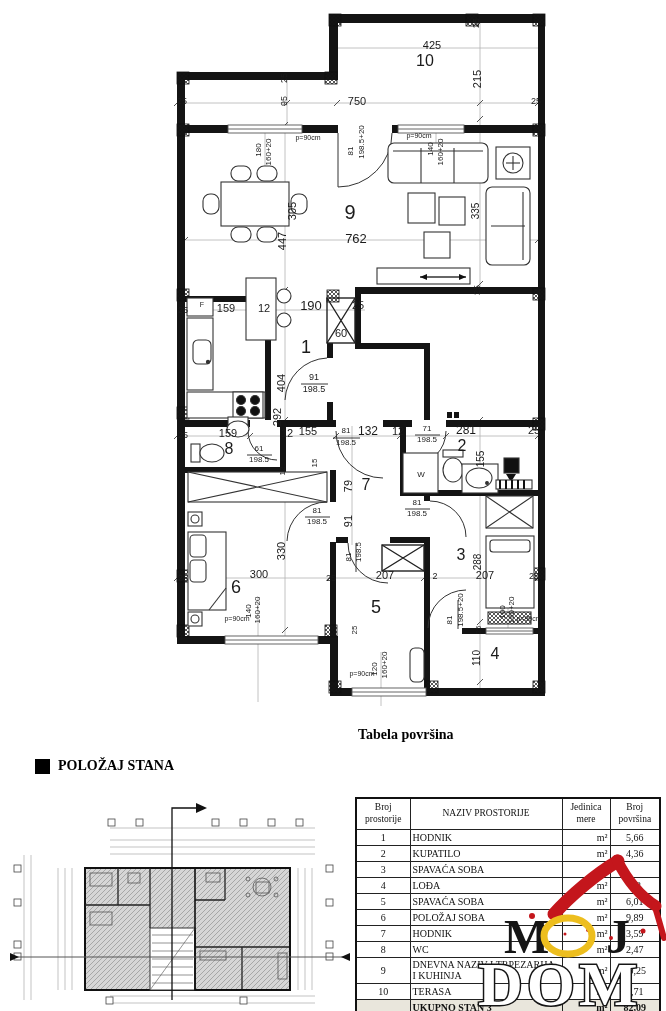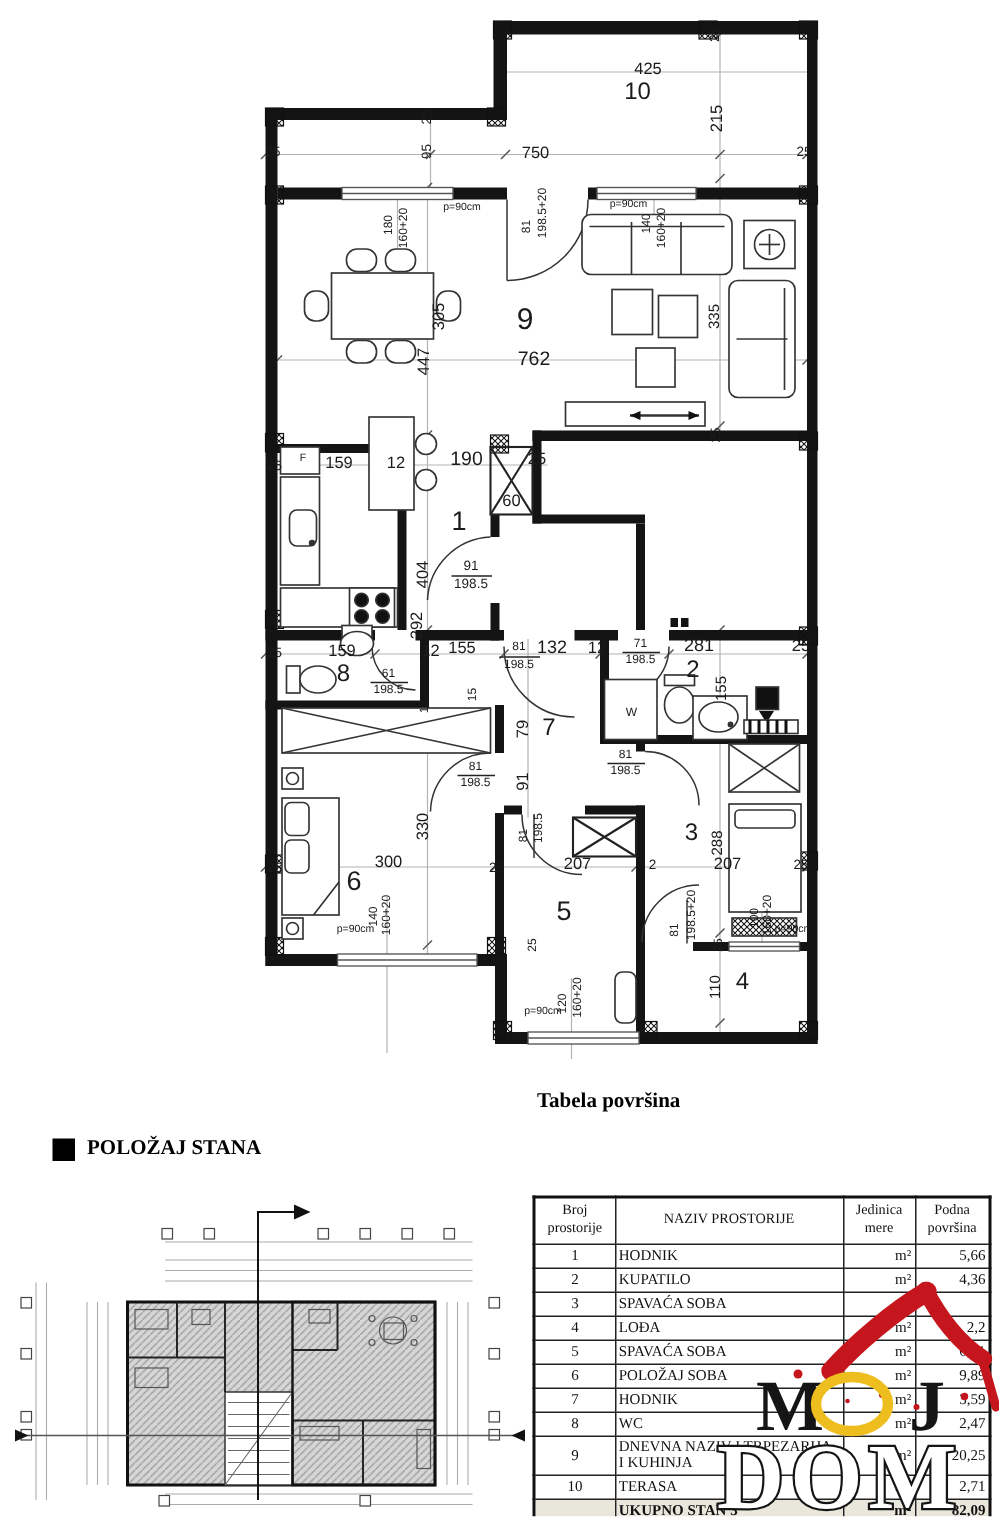--- a/index.html
+++ b/index.html
@@ -14,21 +14,21 @@
   
   .areas-wrap{position:absolute;left:355px;top:797px;width:306px;}
   table.areas{border-collapse:collapse;width:304px;table-layout:fixed;
               font-family:"Liberation Serif",serif;color:#111;border:2px solid #111;}
   table.areas th,table.areas td{border:1px solid #222;overflow:hidden;}
   table.areas th{font-size:9.5px;font-weight:normal;padding:3px 1px;text-align:center;line-height:1.25;}
   table.areas td{font-size:10px;padding:1px 2px;height:13px;line-height:1.15;}
   td.c-no{text-align:center;}
   td.c-name{font-size:9.3px;text-align:left;padding-left:4px;}
   td.c-unit{text-align:right;}
-  td.c-area{text-align:right;}
+  td.c-area{text-align:center;}
   tr.total td{background:#e9e6dc;font-weight:bold;}
   .logo-svg{position:absolute;left:468px;top:846px;pointer-events:none;}
   .mini-svg{position:absolute;left:10px;top:795px;}
 </style>
 </head>
 <body>
 
 <div class="page">
 
   <svg id="floor-plan" width="666" height="750" viewBox="0 0 666 750" style="position:absolute;left:0;top:0;">
@@ -440,21 +440,21 @@
           <col style="width:54px">
           <col style="width:152px">
           <col style="width:48px">
           <col style="width:50px">
         </colgroup>
       <thead>
           <tr id="area-head">
             <th>Broj prostorije</th>
             <th>NAZIV PROSTORIJE</th>
             <th>Jedinica mere</th>
-            <th>Podna površina</th>
+            <th>Broj površina</th>
           </tr>
         </thead>
       <tbody id="area-rows">
           <tr>
             <td class="c-no">1</td>
             <td class="c-name">HODNIK</td>
             <td class="c-unit">m²</td>
             <td class="c-area">5,66</td>
           </tr>
           <tr>

